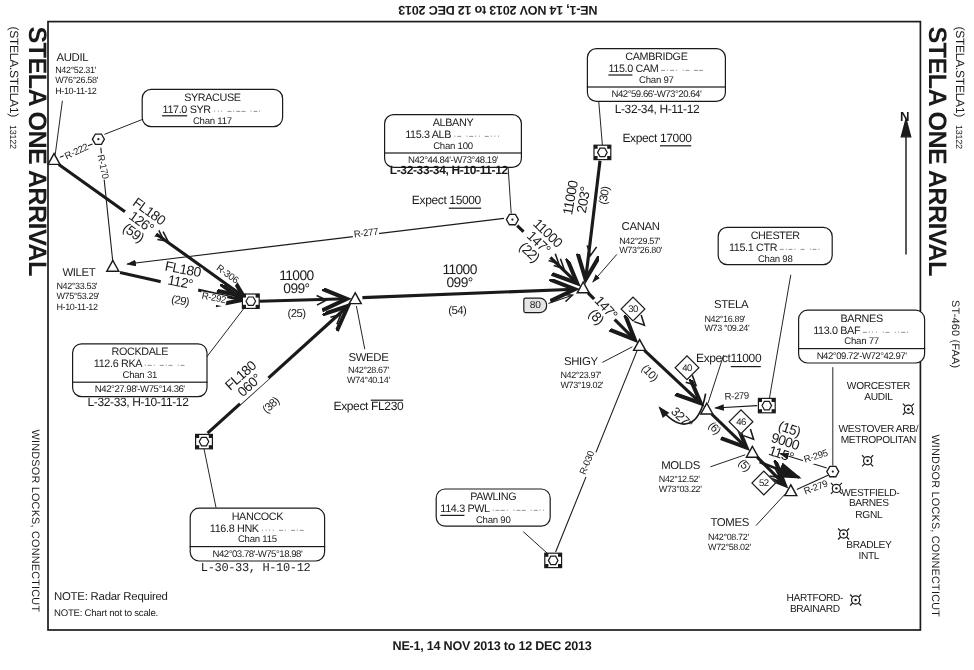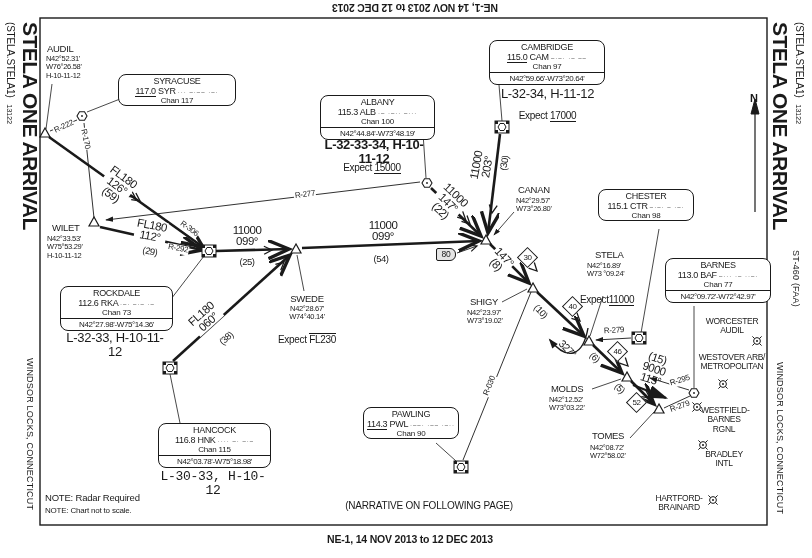--- a/index.html
+++ b/index.html
@@ -18,21 +18,21 @@
   .dist{font-size:9.5px;}
   .rad{font-size:8px;letter-spacing:-0.3px;background:#fff;padding:0 1px;}
   .nbox{position:absolute;border:1.2px solid #1a1a1a;border-radius:8px;background:#fff;text-align:center;padding:1px 2px 0 2px;}
   .nname{font-size:9px;letter-spacing:-0.3px;}
   .nfreq{font-size:9px;letter-spacing:-0.3px;}
   .nchan{font-size:8px;}
   .ncoord{font-size:8px;border-top:1.1px solid #1a1a1a;margin:1px -3px 0 -3px;padding:1px 0;letter-spacing:-0.4px;}
   .morse{font-size:6px;letter-spacing:1px;}
   .u{border-bottom:1px solid #1a1a1a;margin-top:28px;}
   .ov{border-top:1px solid #1a1a1a;}
-  .bnote{font-size:13px;letter-spacing:-0.3px;}
+  .bnote{font-size:10px;letter-spacing:-0.3px;}
   .expect{font-size:10px;letter-spacing:-0.3px;}
   .apt{font-size:8.5px;line-height:1.1;letter-spacing:-0.3px;}
   .diam{position:absolute;width:13px;height:13px;border:1px solid #1a1a1a;background:#fff;transform:rotate(45deg);}
   .diam span{position:absolute;left:0;top:2px;width:13px;text-align:center;font-size:8px;transform:rotate(-45deg);letter-spacing:-0.5px;}
   .mea{position:absolute;border:1px solid #1a1a1a;border-radius:2px 6px 6px 2px;background:#e5e5e5;font-size:8.5px;width:18px;text-align:center;height:11px;line-height:11px;}
 </style>
 </head>
 <body>
 
 <div id="chart">
@@ -319,21 +319,21 @@
   <div class="nbox" style="left:665px;top:258px;width:100px;">
     <div class="nname">BARNES</div>
     <div class="nfreq"><span>113.0</span> <span>BAF</span> <span class="morse">–··· ·– ··–·</span></div>
     <div class="nchan">Chan 77</div>
     <div class="ncoord">N42°09.72'-W72°42.97'</div>
   </div>
 
   <div class="nbox" style="left:60px;top:286px;width:107px;">
     <div class="nname">ROCKDALE</div>
     <div class="nfreq"><span>112.6</span> <span>RKA</span> <span class="morse">·–· –·– ·–</span></div>
-    <div class="nchan">Chan 73</div>
+    <div class="nchan">Chan 31</div>
     <div class="ncoord">N42°27.98'-W75°14.36'</div>
   </div>
   <div class="t c bnote" style="left:60px;top:331px;width:110px;">L-32-33, H-10-11-12</div>
 
   <div class="nbox" style="left:158px;top:423px;width:107px;">
     <div class="nname">HANCOCK</div>
     <div class="nfreq"><span>116.8</span> <span>HNK</span> <span class="morse">···· –· –·–</span></div>
     <div class="nchan">Chan 115</div>
     <div class="ncoord">N42°03.78'-W75°18.98'</div>
   </div>
@@ -455,15 +455,14 @@
   <div class="t apt c" style="left:701px;top:406px;width:46px;">WESTFIELD-
 BARNES
 RGNL</div>
   <div class="t apt c" style="left:701px;top:450px;width:46px;">BRADLEY
 INTL</div>
   <div class="t apt c" style="left:652px;top:494px;width:54px;">HARTFORD-
 BRAINARD</div>
 
   <div class="t" style="left:45px;top:493px;font-size:9.5px;">NOTE:  Radar Required</div>
   <div class="t" style="left:45px;top:507px;font-size:8px;">NOTE: Chart not to scale.</div>
-  <div class="t c" style="left:283px;top:501px;width:292px;font-size:10px;">(NARRATIVE ON FOLLOWING PAGE)</div>
 
 </div>
 
 </body></html>

